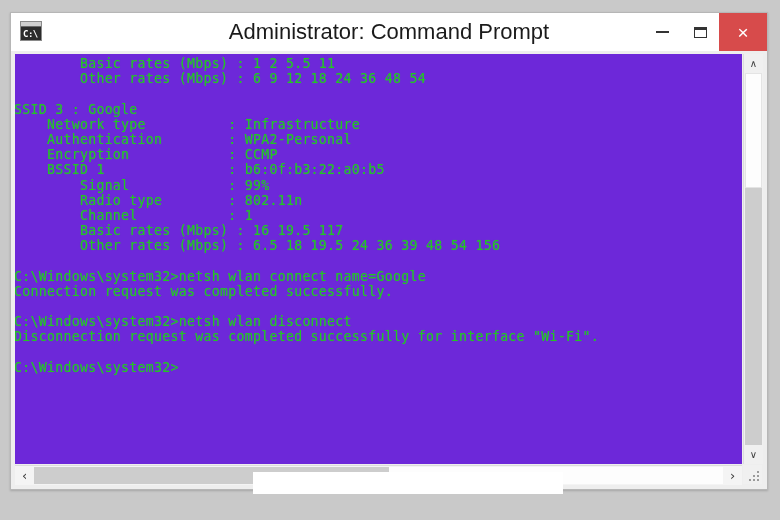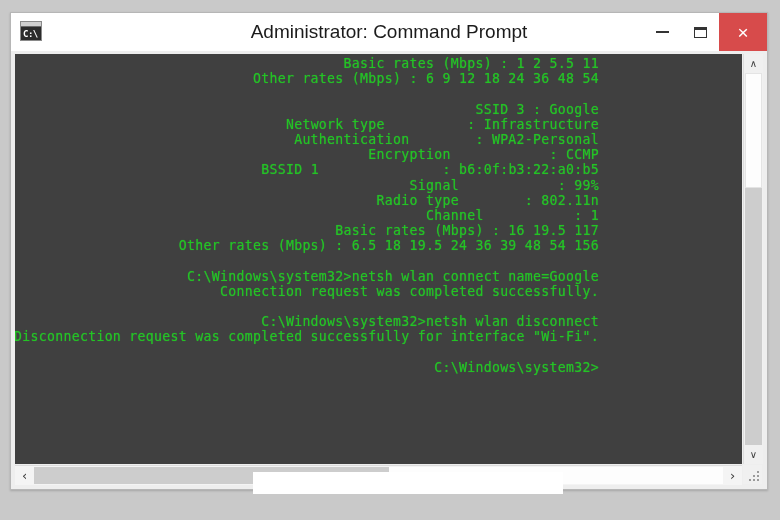--- a/index.html
+++ b/index.html
@@ -63,21 +63,21 @@
     font-size: 9px;
     font-weight: bold;
     line-height: 14px;
     padding-left: 2px;
     letter-spacing: -0.5px;
   }
 
   #window-title {
     width: 100%;
     text-align: center;
-    font-size: 19px;
+    font-size: 22px;
     color: #1b1b1b;
     font-family: "Liberation Sans", sans-serif;
     line-height: 38px;
     user-select: none;
   }
 
   .caption-buttons {
     position: absolute;
     right: 0;
     top: 0;
@@ -134,23 +134,22 @@
     box-sizing: border-box;
   }
 
   
   #terminal {
     position: absolute;
     left: 0;
     top: 0;
     right: 21px;
     bottom: 21px;
-    background: #404040;
+    background: #6d28d9;
     overflow: hidden;
-    text-align: right;
   }
 
   #term-lines {
     position: absolute;
     left: -1px;
     top: 2px;
     white-space: pre;
     font-family: "DejaVu Sans Mono", "Liberation Mono", monospace;
     font-size: 13.2px;
     line-height: 15.2px;

